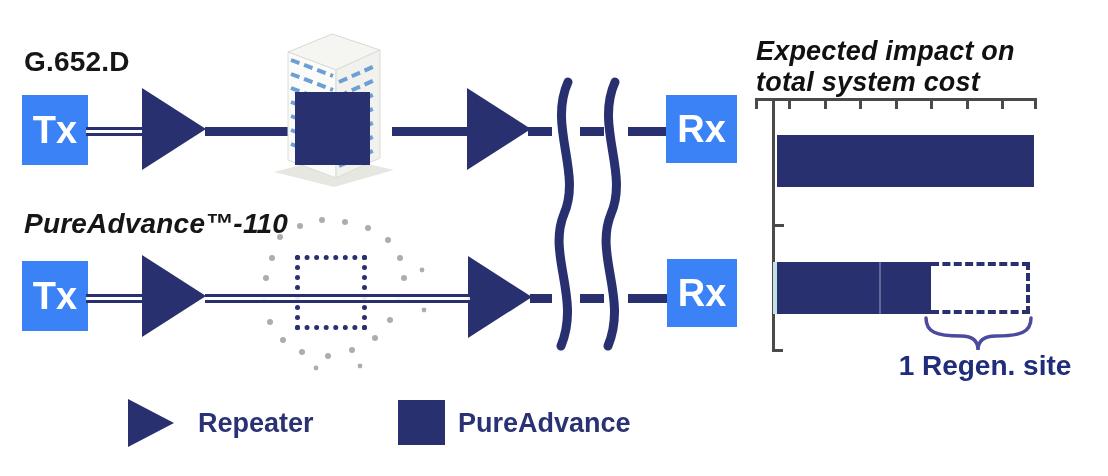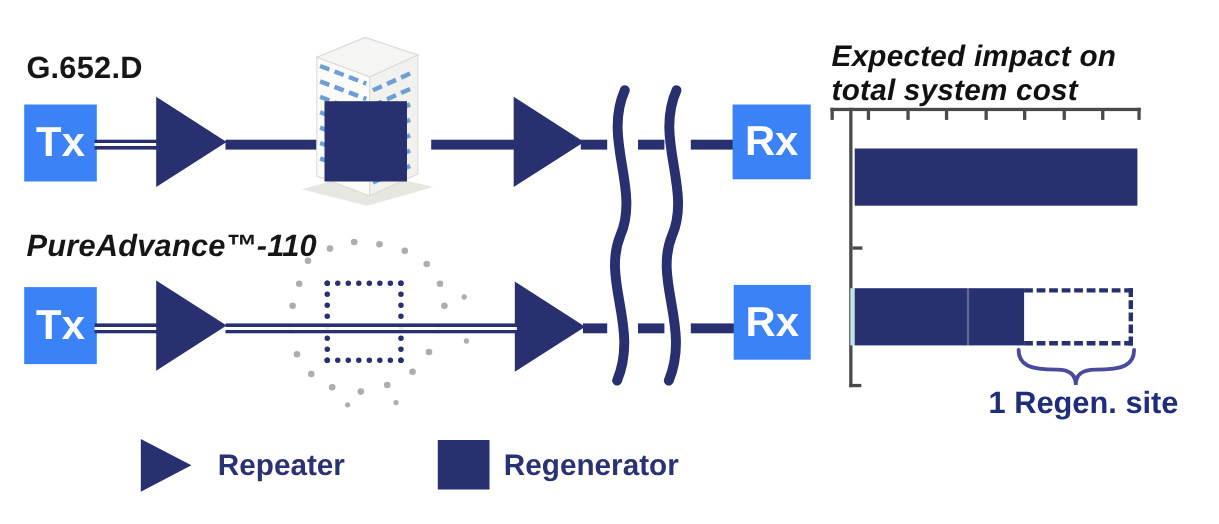--- a/index.html
+++ b/index.html
@@ -169,15 +169,15 @@
 
   <svg class="abs" style="left:920px;top:316px;" width="120" height="42" viewBox="0 0 120 42">
     <path d="M 6 2 C 6 16, 16 20, 41 20 C 53 20, 58 25, 58 34 C 58 25, 63 20, 76 20 C 101 20, 111 16, 111 2" fill="none" stroke="#4c4a9e" stroke-width="3.5" stroke-linecap="round"></path>
   </svg>
   <div class="abs annotation" style="left:860px;top:350px;width:250px;">1 Regen. site</div>
 
   <div class="abs tri legend" style="left:128px;top:399px;"></div>
   <div class="abs legend-label" style="left:198px;top:408px;">Repeater</div>
 
   <div class="abs regen-square" style="left:398px;top:400px;width:47px;height:45px;"></div>
-  <div class="abs legend-label" style="left:458px;top:408px;">Regenerator</div>
+  <div class="abs legend-label" style="left:458px;top:408px;">PureAdvance</div>
 
 </div>
 
 </body></html>

